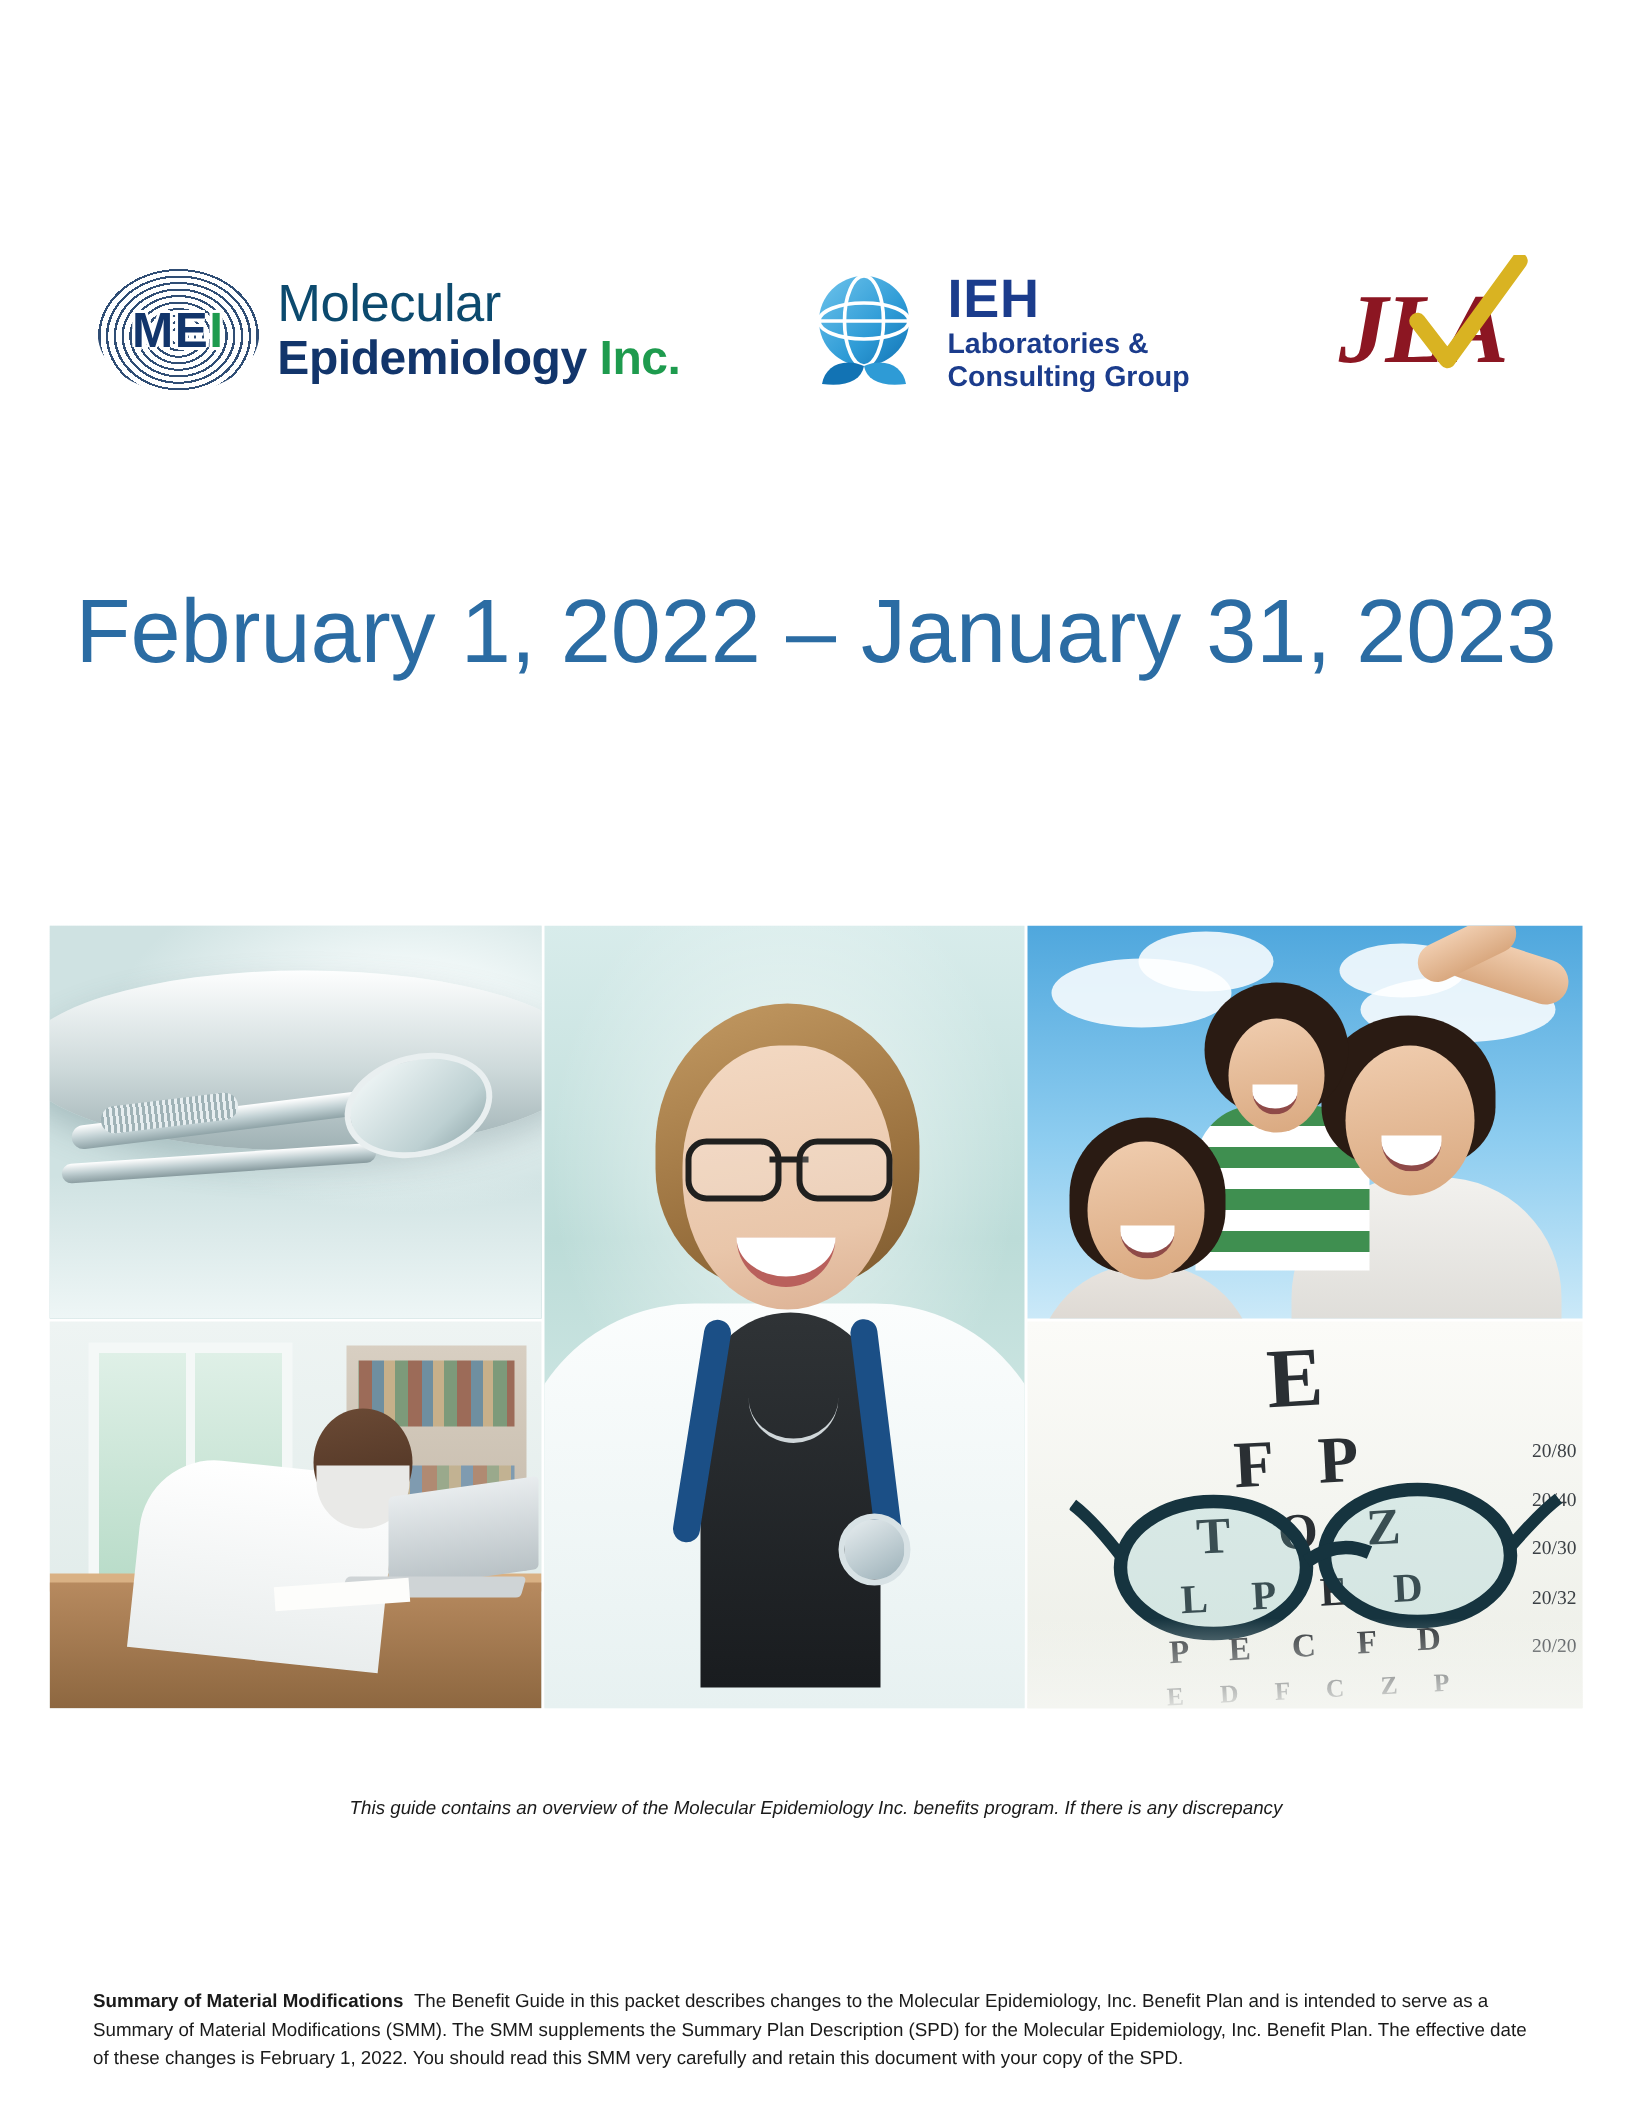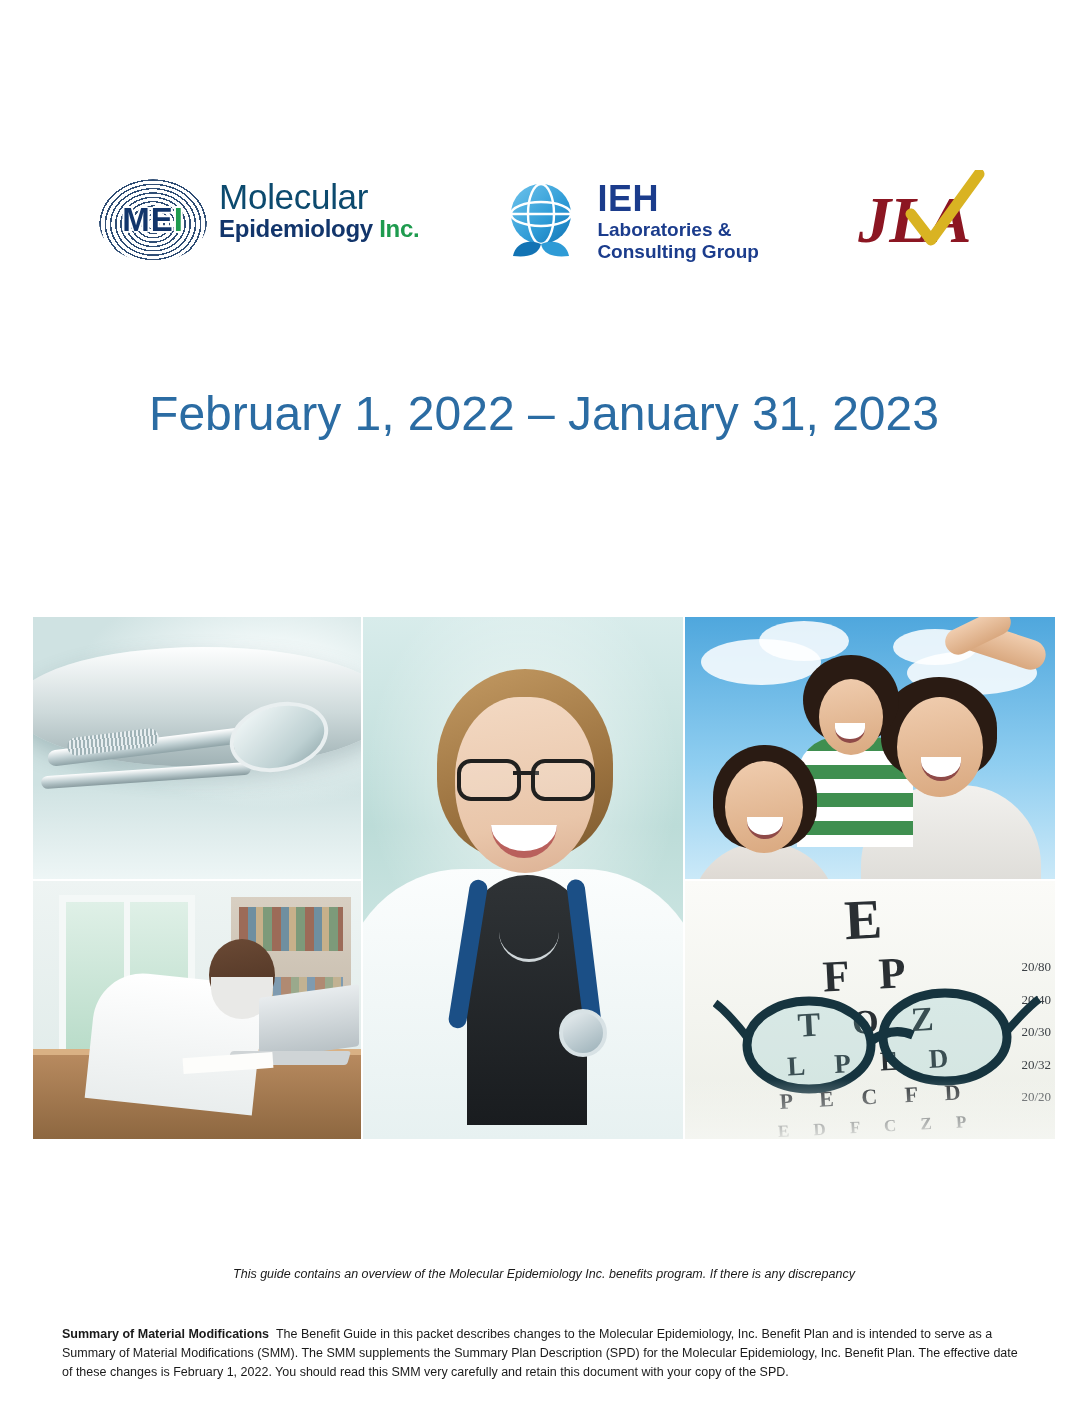--- a/index.html
+++ b/index.html
@@ -24,21 +24,21 @@
     height: 110px;
     display: flex;
     align-items: center;
     justify-content: center;
     gap: 80px;
   }
 
   
   .mei-logo {
     display: flex;
-    align-items: flex-start;
+    align-items: center;
     gap: 12px;
   }
   .mei-mark {
     position: relative;
     width: 108px;
     height: 82px;
   }
   .mei-fingerprint {
     position: absolute;
     left: 0; top: 0;
@@ -71,21 +71,21 @@
   .mei-wordmark {
     line-height: 1.05;
   }
   .mei-word-1 {
     font-size: 35px;
     font-weight: normal;
     color: #0c4a6e;
     letter-spacing: -0.3px;
   }
   .mei-word-2 {
-    font-size: 24px;
+    font-size: 32px;
     font-weight: bold;
     color: #12356b;
     letter-spacing: -0.3px;
   }
   .mei-word-2 .inc {
     color: #1e9b4e;
   }
 
   
   .ieh-logo {
@@ -151,21 +151,21 @@
   }
   .main-title {
     font-size: 60px;
     color: #11306b;
     letter-spacing: 0.5px;
     font-weight: normal;
     line-height: 1.15;
   }
   .sub-title {
     margin-top: 14px;
-    font-size: 48px;
+    font-size: 60px;
     color: #2b6ca3;
     font-weight: normal;
     line-height: 1.15;
   }
 
   
   .collage {
     position: absolute;
     left: 33px;
     top: 617px;
@@ -516,21 +516,21 @@
   }
   .ph-eye .blurfade {
     position: absolute;
     left: 0; bottom: 0; width: 100%; height: 60px;
     background: linear-gradient(180deg, rgba(255,255,255,0) 0%, rgba(245,246,242,0.9) 100%);
   }
 
   
   .disclaimer {
     position: absolute;
-    top: 1265px;
+    top: 1196px;
     left: 0;
     width: 1088px;
     text-align: center;
     font-style: italic;
     font-size: 12.5px;
     color: #1a1a1a;
     line-height: 1.55;
   }
   .smm {
     position: absolute;

